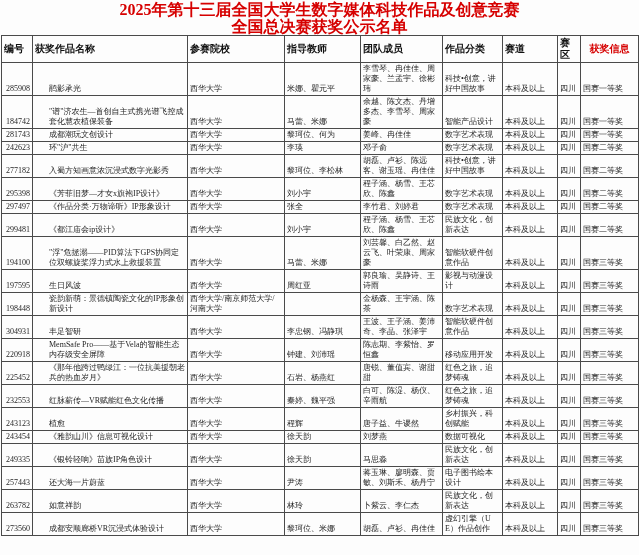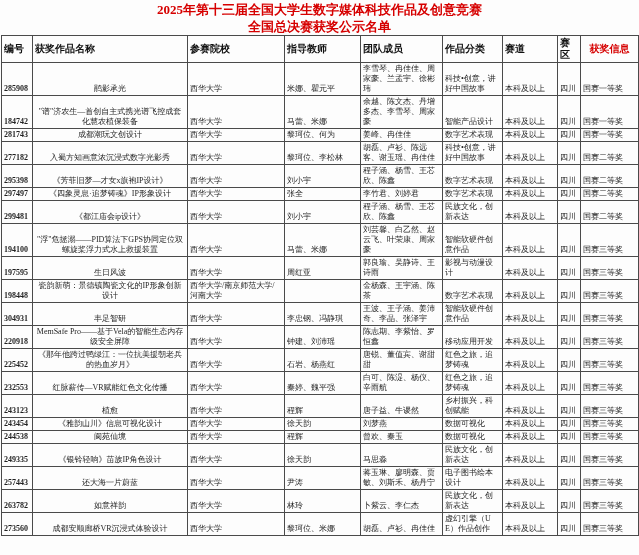--- a/index.html
+++ b/index.html
@@ -2,43 +2,43 @@
 <html><head>
 <meta charset="utf-8">
 <style>
   html,body{margin:0;padding:0;}
   body{
     width:639px;height:555px;overflow:hidden;background:#fdfdfd;
     font-family:"Liberation Serif","DejaVu Serif",serif;
   }
   .title{
     text-align:center;color:#d60000;font-weight:bold;
-    font-size:13px;line-height:15px;padding-top:2px;
+    font-size:16px;line-height:15px;padding-top:2px;
   }
   table{
     border-collapse:collapse;table-layout:fixed;
     width:637px;margin-left:1px;margin-top:1px;
   }
   th,td{
     border:1px solid #4a4a4a;
     font-size:8px;line-height:10px;
     padding:1px 2px;
     color:#1f1f1f;
     word-break:break-all;
     vertical-align:bottom;
     overflow:hidden;
   }
   th{
     font-size:10px;line-height:12px;font-weight:bold;
     text-align:left;vertical-align:middle;height:19px;
     color:#111;
   }
   th.hdr-award{color:#d60000;text-align:center;}
-  td.col-id{font-weight:bold;padding-right:2px;white-space:nowrap;}
-  td.col-work{padding-left:2px;text-align:center;}
+  td.col-id{font-weight:normal;text-align:right;padding-right:2px;white-space:nowrap;}
+  td.col-work{padding-left:16px;}
 </style>
 </head>
 <body>
 
 <div>
   <div class="title">2025年第十三届全国大学生数字媒体科技作品及创意竞赛</div>
   <div class="title">全国总决赛获奖公示名单</div>
 </div>
 
 <table>
@@ -94,20 +94,31 @@
         <td class="col-work">成都潮玩文创设计</td>
         <td class="col-school">西华大学</td>
         <td class="col-teacher">黎珂位、何为</td>
         <td class="col-team">姜峰、冉佳佳</td>
         <td class="col-category">数字艺术表现</td>
         <td class="col-track">本科及以上</td>
         <td class="col-zone">四川</td>
         <td class="col-award">国赛一等奖</td>
       </tr>
       <tr>
+        <td class="col-id">242623</td>
+        <td class="col-work">环"沪"共生</td>
+        <td class="col-school">西华大学</td>
+        <td class="col-teacher">李瑛</td>
+        <td class="col-team">邓子俞</td>
+        <td class="col-category">数字艺术表现</td>
+        <td class="col-track">本科及以上</td>
+        <td class="col-zone">四川</td>
+        <td class="col-award">国赛二等奖</td>
+      </tr>
+      <tr>
         <td class="col-id">277182</td>
         <td class="col-work">入蜀方知画意浓沉浸式数字光影秀</td>
         <td class="col-school">西华大学</td>
         <td class="col-teacher">黎珂位、李松林</td>
         <td class="col-team">胡磊、卢衫、陈远客、谢玉瑶、冉佳佳</td>
         <td class="col-category">科技•创意，讲好中国故事</td>
         <td class="col-track">本科及以上</td>
         <td class="col-zone">四川</td>
         <td class="col-award">国赛二等奖</td>
       </tr>
@@ -117,21 +128,21 @@
         <td class="col-school">西华大学</td>
         <td class="col-teacher">刘小宇</td>
         <td class="col-team">程子涵、杨雪、王芯欣、陈鑫</td>
         <td class="col-category">数字艺术表现</td>
         <td class="col-track">本科及以上</td>
         <td class="col-zone">四川</td>
         <td class="col-award">国赛二等奖</td>
       </tr>
       <tr>
         <td class="col-id">297497</td>
-        <td class="col-work">《四象灵息·追梦铸魂》IP形象设计</td>
+        <td class="col-work">《作品分类·万物谛听》IP形象设计</td>
         <td class="col-school">西华大学</td>
         <td class="col-teacher">张全</td>
         <td class="col-team">李竹君、刘婷君</td>
         <td class="col-category">数字艺术表现</td>
         <td class="col-track">本科及以上</td>
         <td class="col-zone">四川</td>
         <td class="col-award">国赛二等奖</td>
       </tr>
       <tr>
         <td class="col-id">299481</td>
@@ -237,31 +248,20 @@
         <td class="col-work">《雅韵山川》信息可视化设计</td>
         <td class="col-school">西华大学</td>
         <td class="col-teacher">徐天韵</td>
         <td class="col-team">刘梦燕</td>
         <td class="col-category">数据可视化</td>
         <td class="col-track">本科及以上</td>
         <td class="col-zone">四川</td>
         <td class="col-award">国赛三等奖</td>
       </tr>
       <tr>
-        <td class="col-id">244538</td>
-        <td class="col-work">阆苑仙境</td>
-        <td class="col-school">西华大学</td>
-        <td class="col-teacher">程辉</td>
-        <td class="col-team">曾欢、秦玉</td>
-        <td class="col-category">数据可视化</td>
-        <td class="col-track">本科及以上</td>
-        <td class="col-zone">四川</td>
-        <td class="col-award">国赛三等奖</td>
-      </tr>
-      <tr>
         <td class="col-id">249335</td>
         <td class="col-work">《银铃轻响》苗族IP角色设计</td>
         <td class="col-school">西华大学</td>
         <td class="col-teacher">徐天韵</td>
         <td class="col-team">马思淼</td>
         <td class="col-category">民族文化，创新表达</td>
         <td class="col-track">本科及以上</td>
         <td class="col-zone">四川</td>
         <td class="col-award">国赛三等奖</td>
       </tr>

